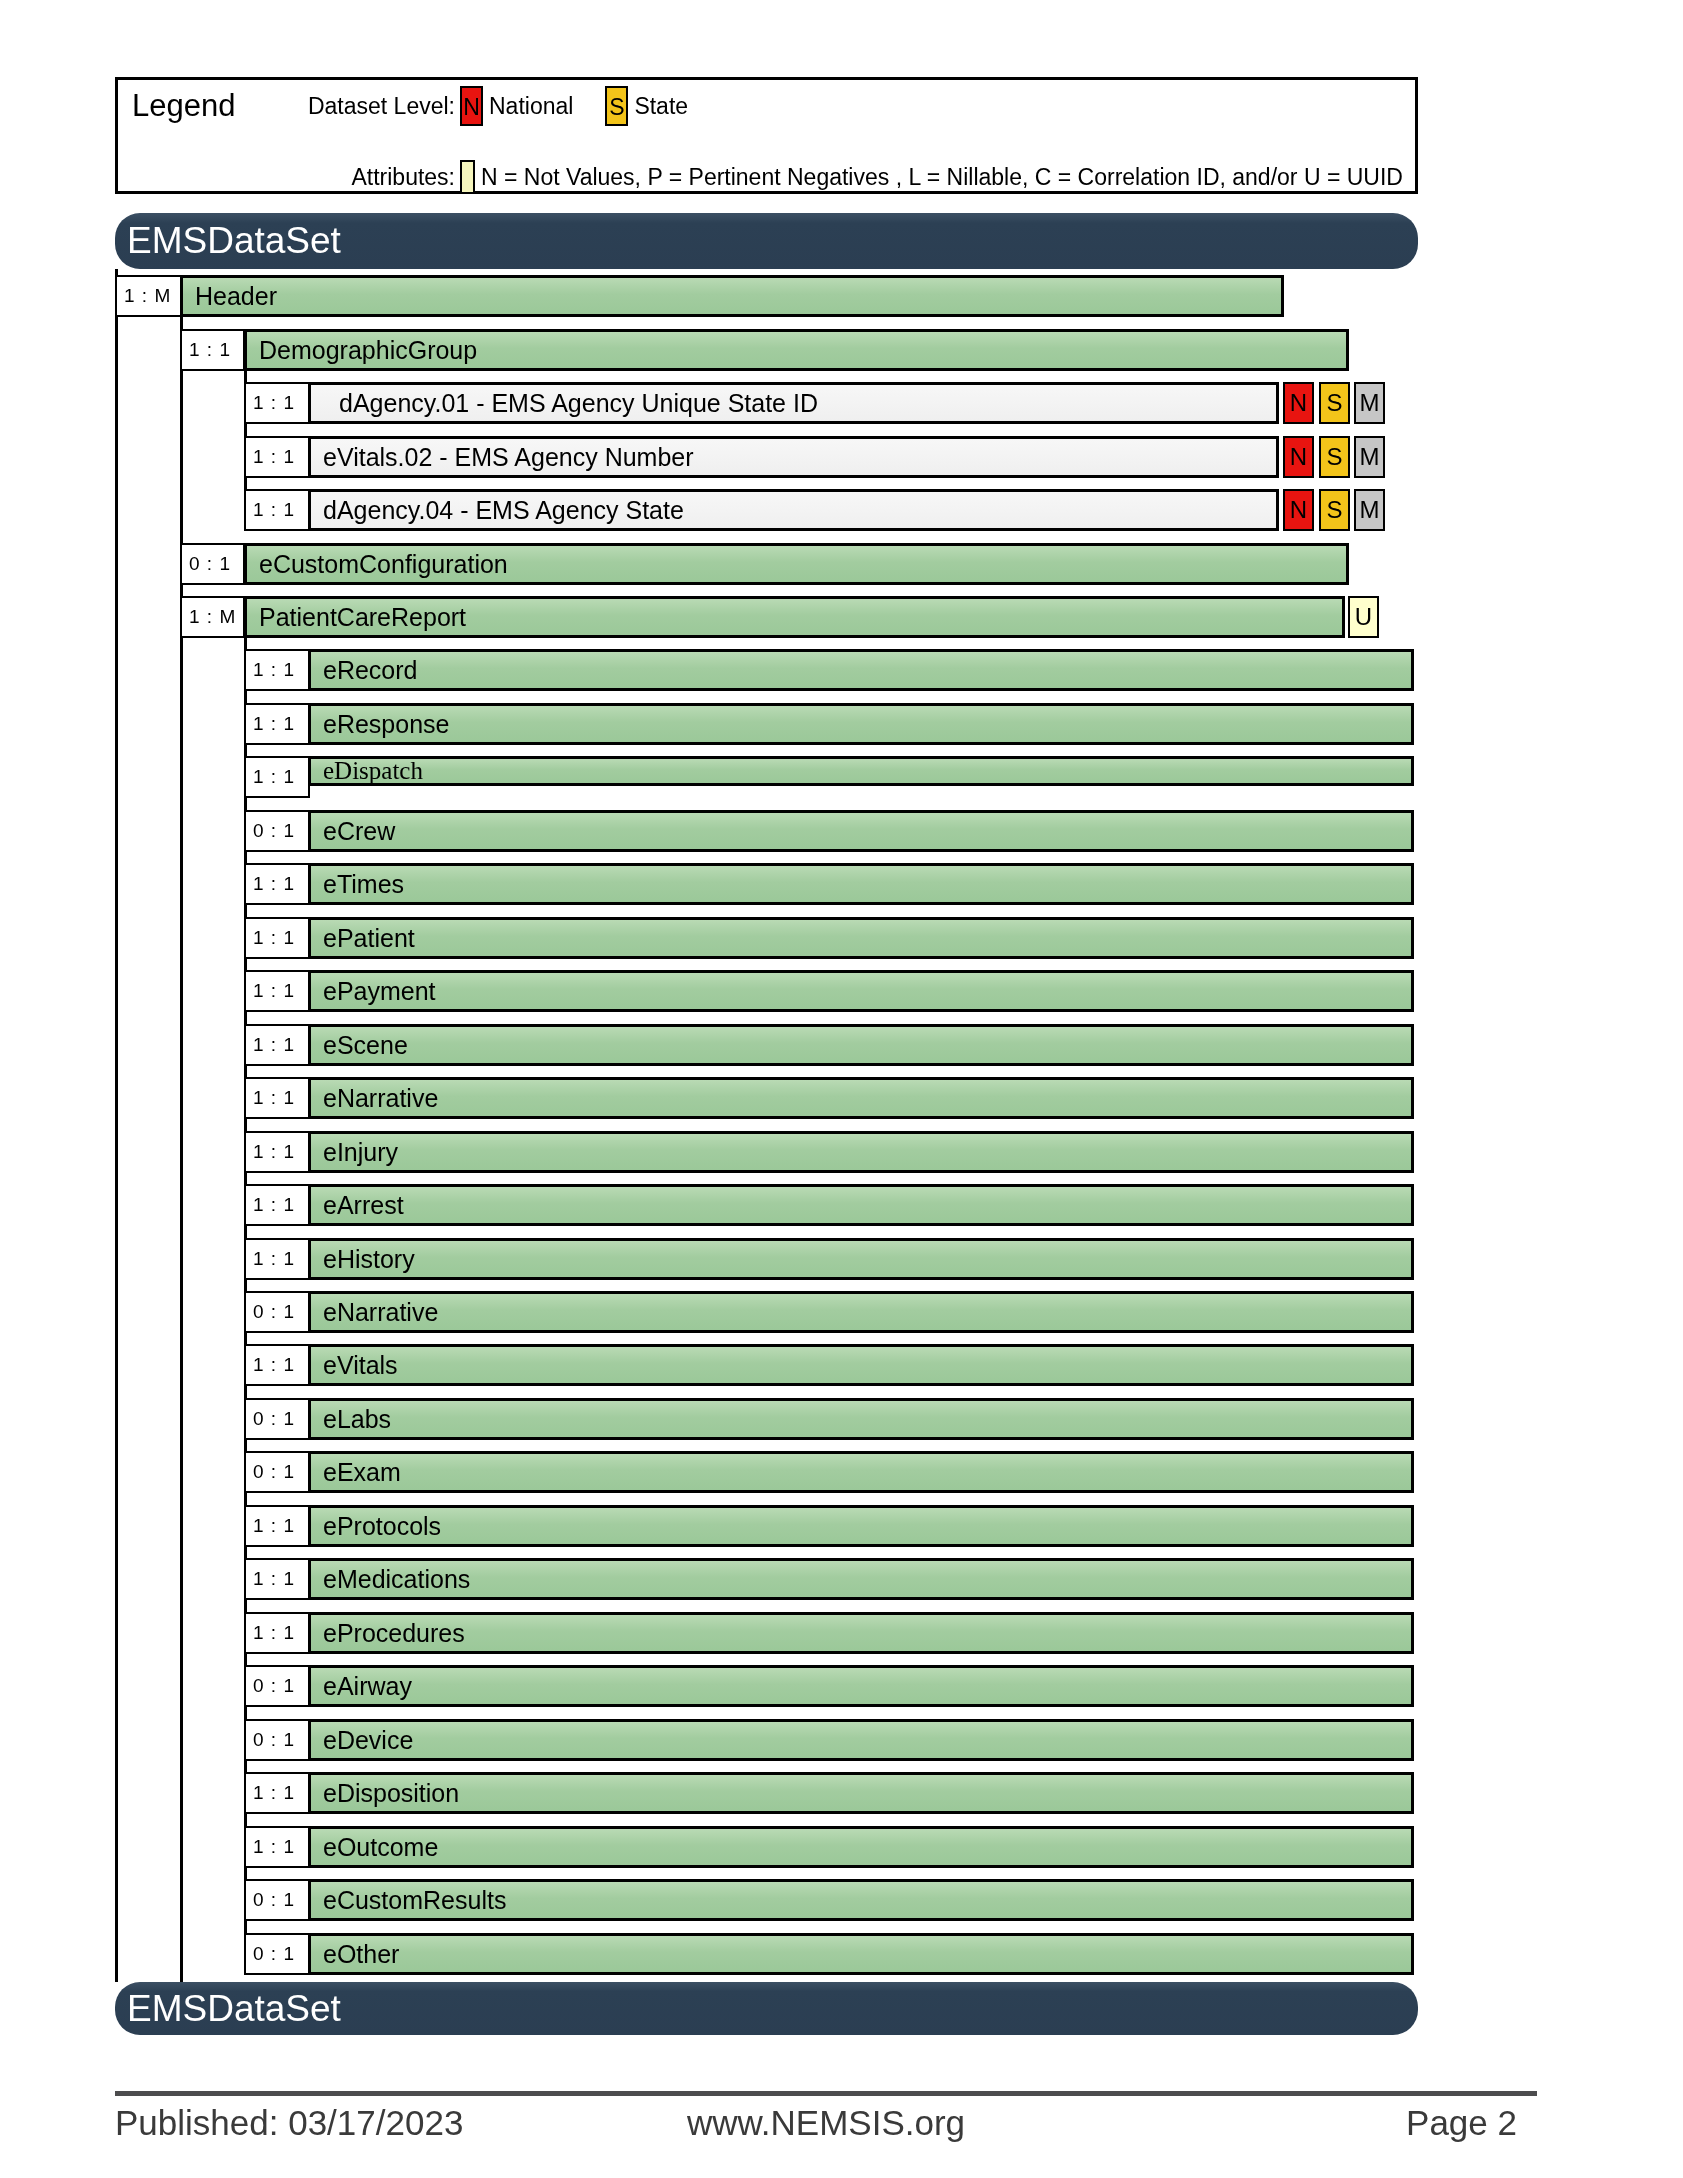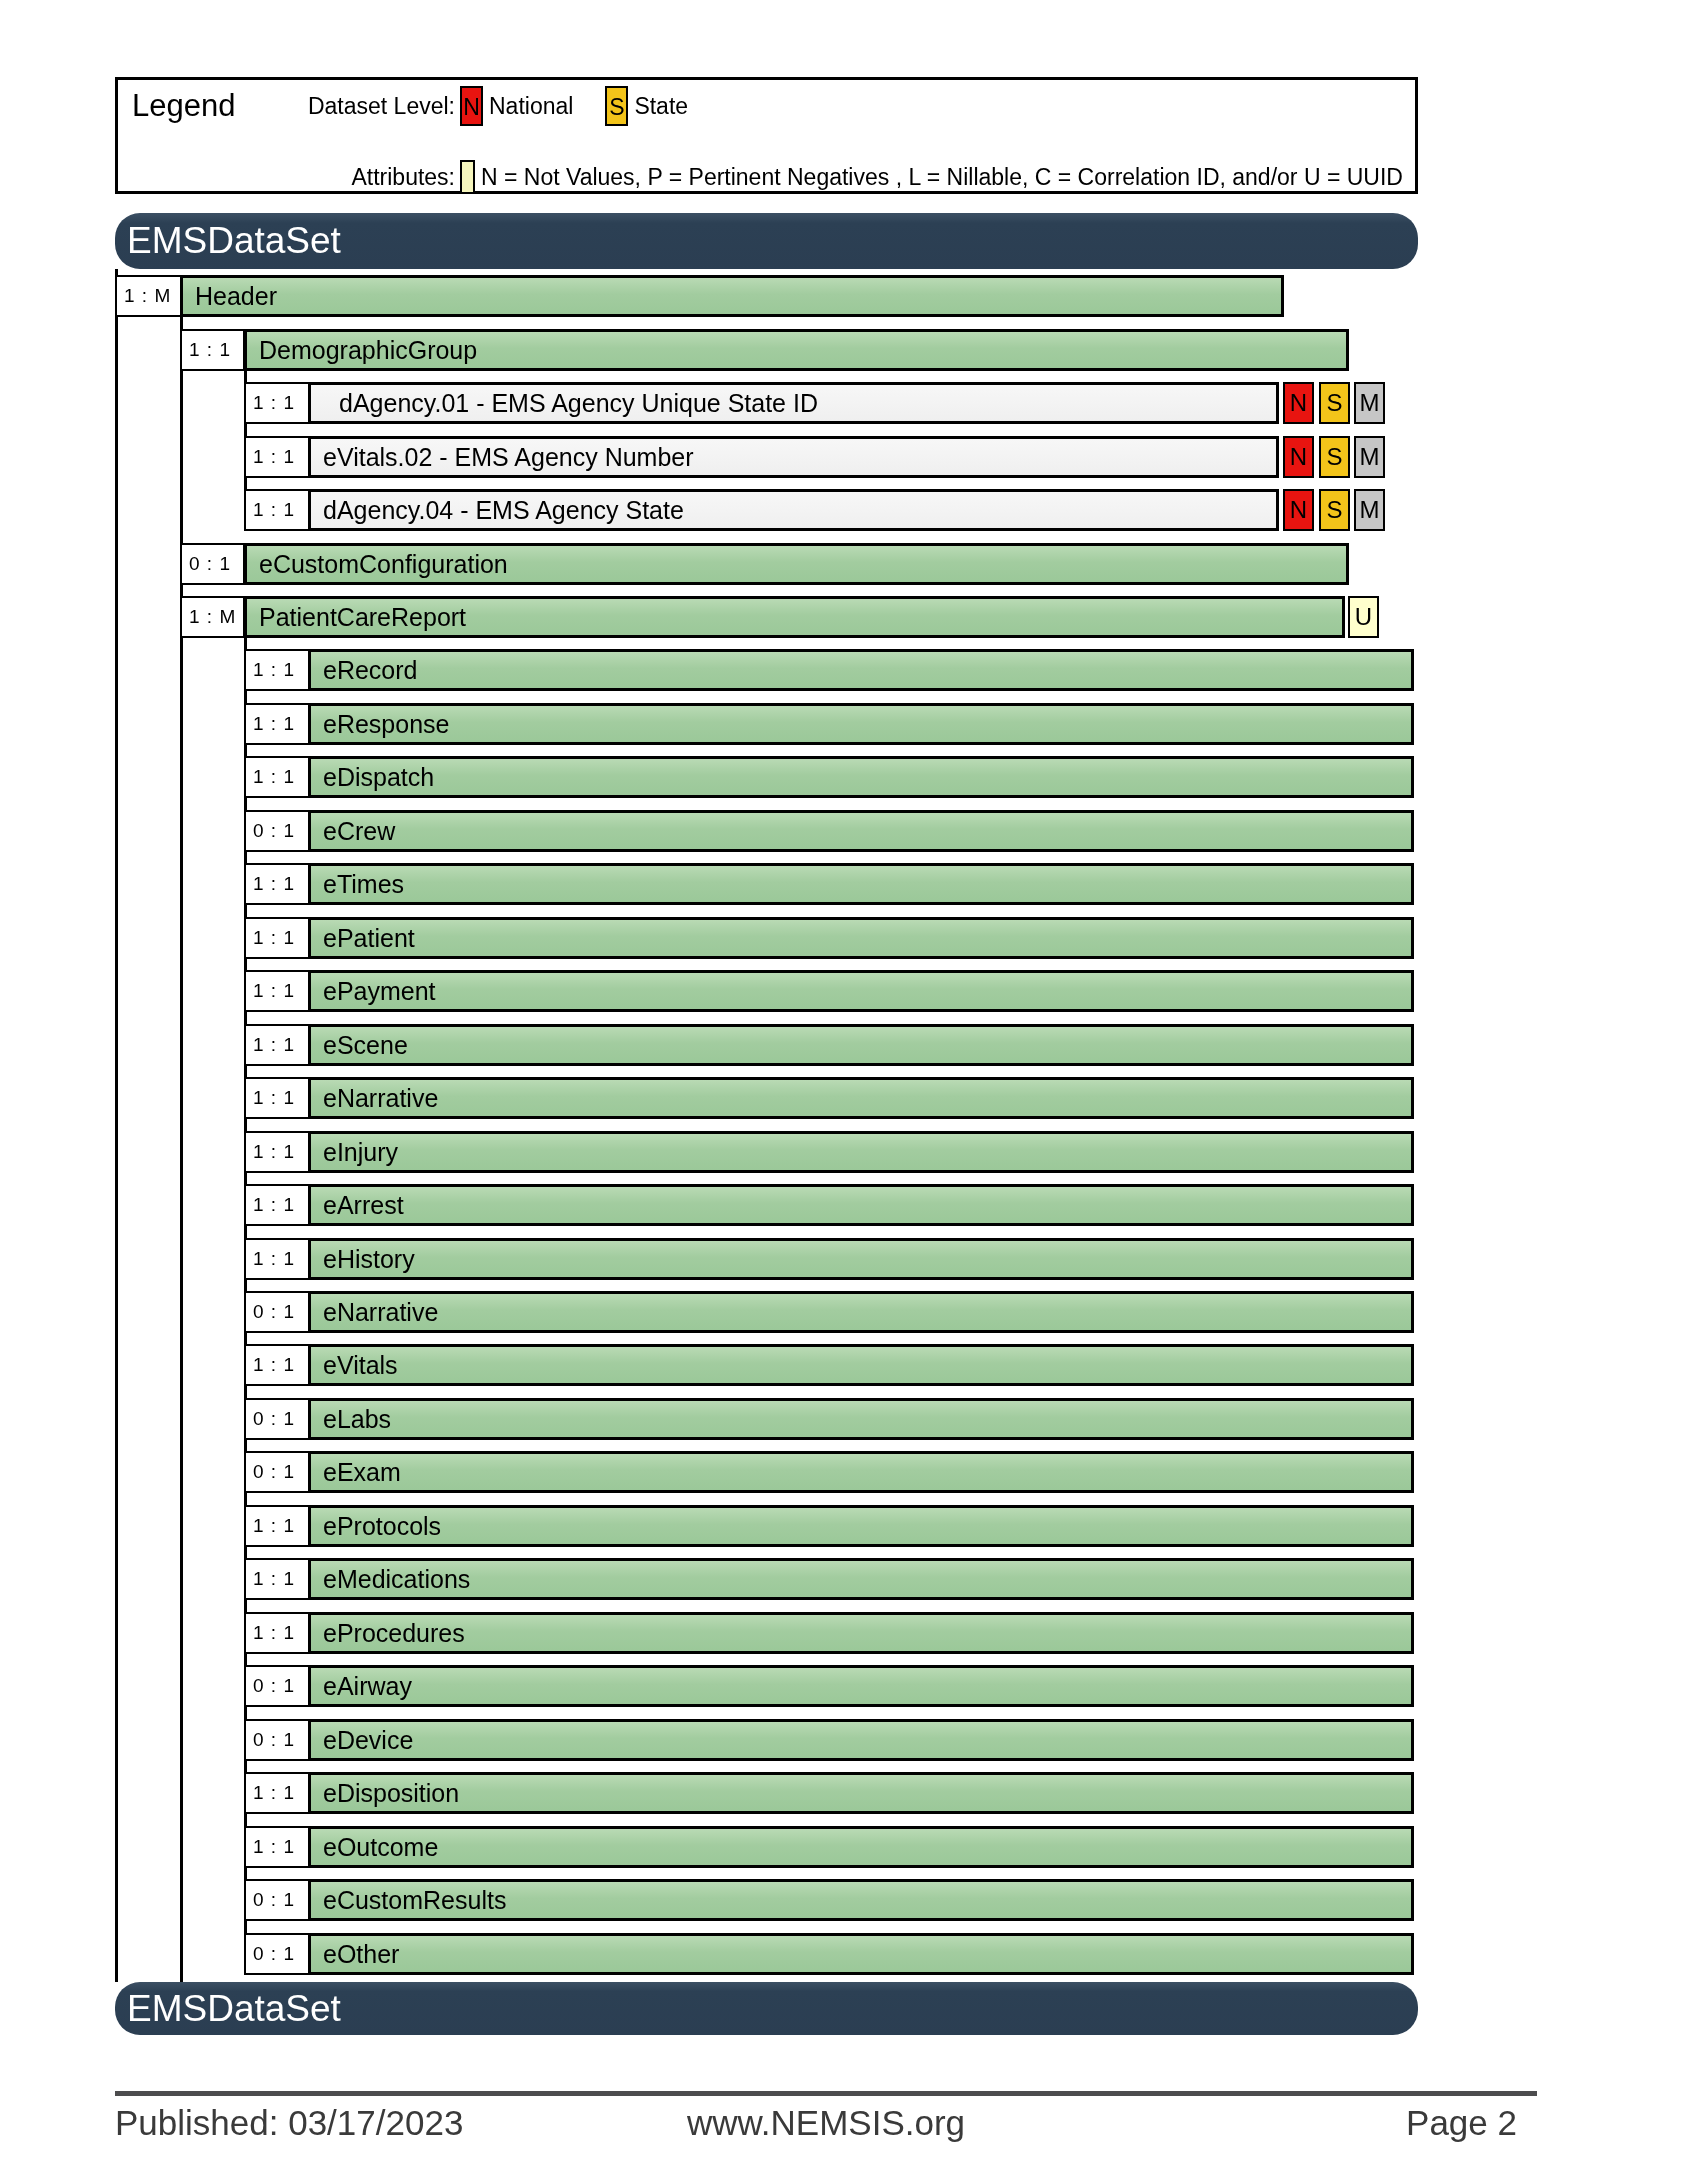--- a/index.html
+++ b/index.html
@@ -121,21 +121,21 @@
       <div class="card-cell" style="left: 180px; top: 543px; width: 65px; height: 42px;">0 : 1</div>
       <div class="bar bar-green" style="left: 244px; top: 543px; width: 1105px; height: 42px;">eCustomConfiguration</div>
       <div class="card-cell" style="left: 180px; top: 596px; width: 65px; height: 42px;">1 : M</div>
       <div class="bar bar-green" style="left: 244px; top: 596px; width: 1101px; height: 42px;">PatientCareReport</div>
       <div class="badge" style="left: 1348px; top: 596px; width: 31px; height: 42px; background: rgb(255, 255, 205);">U</div>
       <div class="card-cell" style="left: 244px; top: 649px; width: 66px; height: 42px;">1 : 1</div>
       <div class="bar bar-green" style="left: 308px; top: 649px; width: 1106px; height: 42px;">eRecord</div>
       <div class="card-cell" style="left: 244px; top: 703px; width: 66px; height: 42px;">1 : 1</div>
       <div class="bar bar-green" style="left: 308px; top: 703px; width: 1106px; height: 42px;">eResponse</div>
       <div class="card-cell" style="left: 244px; top: 756px; width: 66px; height: 42px;">1 : 1</div>
-      <div class="bar bar-green" style="left: 308px; top: 756px; width: 1106px; height: 42px;">eDispatch</div>
+      <div class="bar bar-green" style="left: 308px; top: 756px; width: 1106px; height: 30px; font-family: Liberation Serif, serif;">eDispatch</div>
       <div class="card-cell" style="left: 244px; top: 810px; width: 66px; height: 42px;">0 : 1</div>
       <div class="bar bar-green" style="left: 308px; top: 810px; width: 1106px; height: 42px;">eCrew</div>
       <div class="card-cell" style="left: 244px; top: 863px; width: 66px; height: 42px;">1 : 1</div>
       <div class="bar bar-green" style="left: 308px; top: 863px; width: 1106px; height: 42px;">eTimes</div>
       <div class="card-cell" style="left: 244px; top: 917px; width: 66px; height: 42px;">1 : 1</div>
       <div class="bar bar-green" style="left: 308px; top: 917px; width: 1106px; height: 42px;">ePatient</div>
       <div class="card-cell" style="left: 244px; top: 970px; width: 66px; height: 42px;">1 : 1</div>
       <div class="bar bar-green" style="left: 308px; top: 970px; width: 1106px; height: 42px;">ePayment</div>
       <div class="card-cell" style="left: 244px; top: 1024px; width: 66px; height: 42px;">1 : 1</div>
       <div class="bar bar-green" style="left: 308px; top: 1024px; width: 1106px; height: 42px;">eScene</div>

